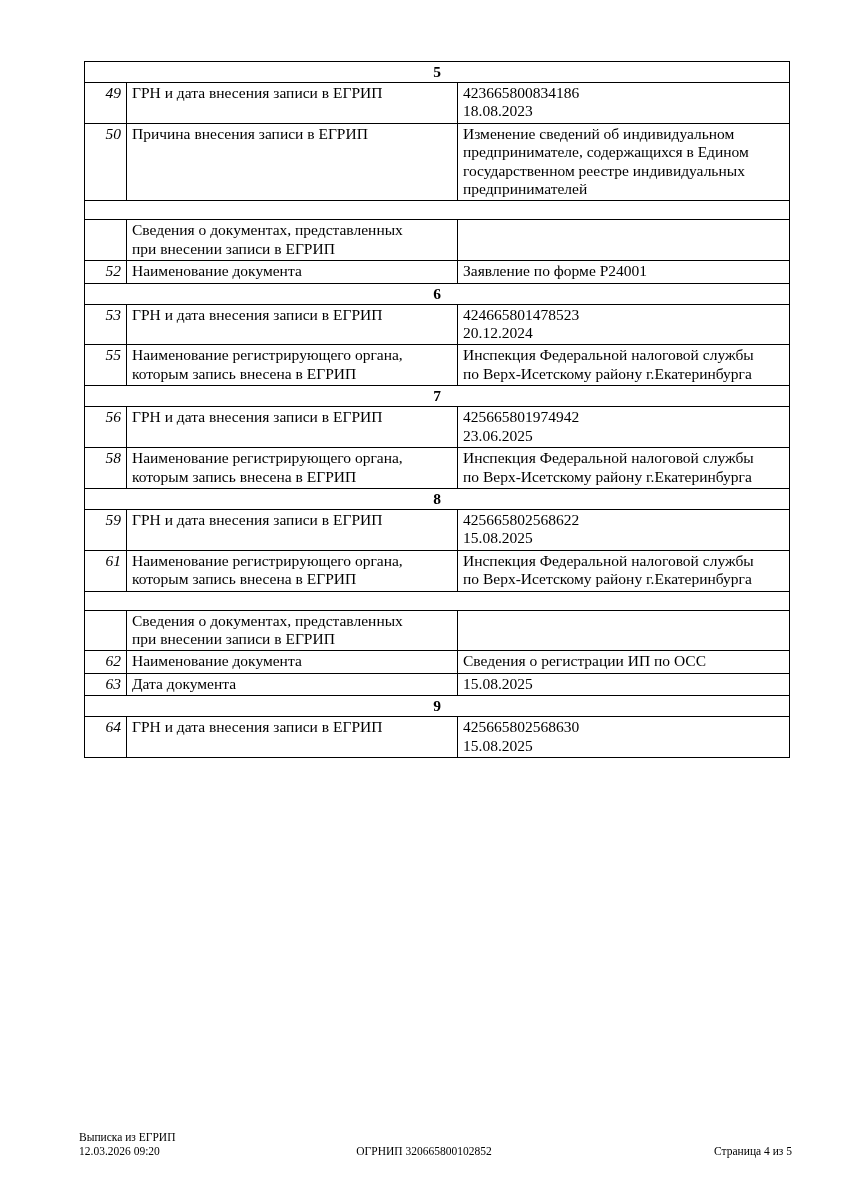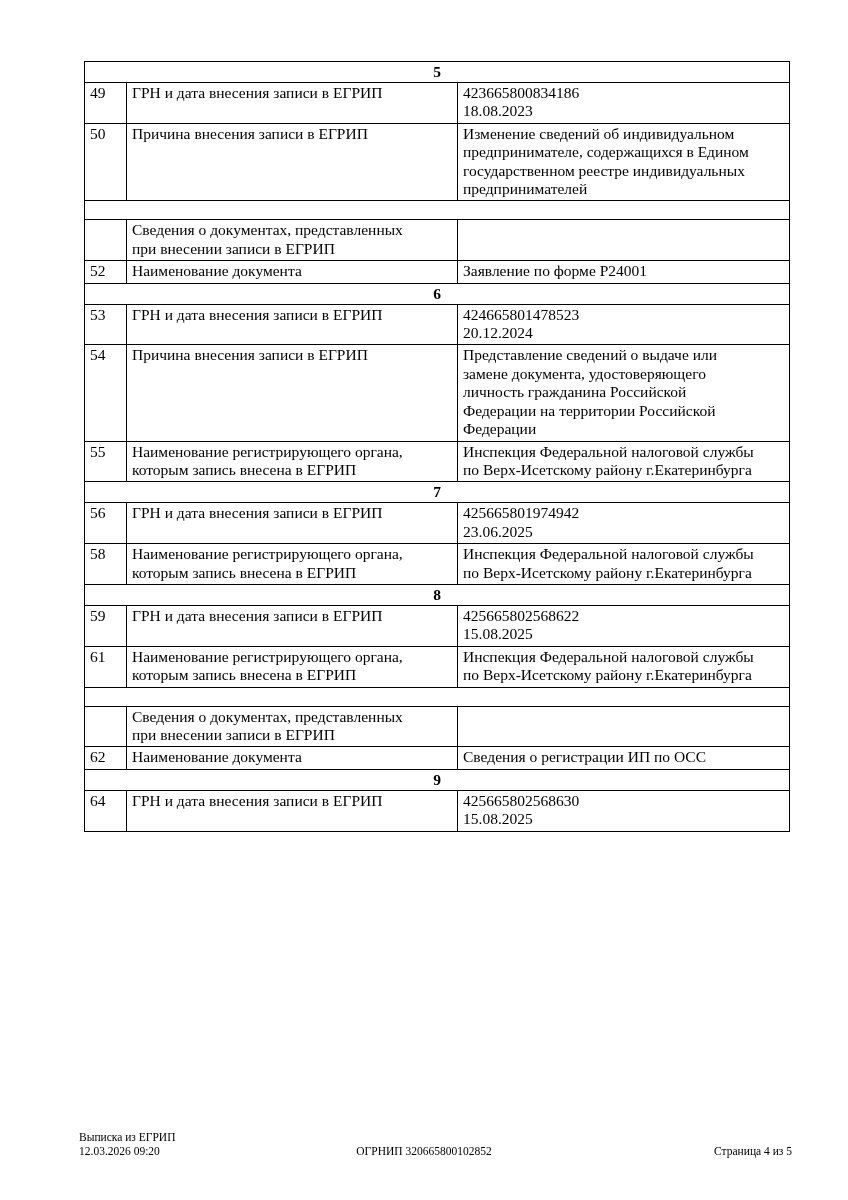--- a/index.html
+++ b/index.html
@@ -36,23 +36,24 @@
     border: 1px solid #000000;
     vertical-align: top;
     padding: 1px 5px 2px 5px;
     font-size: 15.5px;
     line-height: 18.4px;
     white-space: pre-line;
     overflow: hidden;
     word-wrap: break-word;
   }
   td.cell-num {
-    text-align: left;
+    text-align: right;
     padding-left: 1px;
     padding-right: 1px;
+    font-style: italic;
   }
   tr.row-section td {
     text-align: center;
     font-weight: bold;
     white-space: normal;
     padding-top: 0px;
     padding-bottom: 1px;
     line-height: 19px;
   }
   tr.row-spacer td {
@@ -135,29 +136,20 @@
         <tr class="row-section">
           <td colspan="3">6</td>
         </tr>
         <tr class="row-data">
           <td class="cell-num">53</td>
           <td class="cell-label">ГРН и дата внесения записи в ЕГРИП</td>
           <td class="cell-value">424665801478523
 20.12.2024</td>
         </tr>
         <tr class="row-data">
-          <td class="cell-num">54</td>
-          <td class="cell-label">Причина внесения записи в ЕГРИП</td>
-          <td class="cell-value">Представление сведений о выдаче или
-замене документа, удостоверяющего
-личность гражданина Российской
-Федерации на территории Российской
-Федерации</td>
-        </tr>
-        <tr class="row-data">
           <td class="cell-num">55</td>
           <td class="cell-label">Наименование регистрирующего органа,
 которым запись внесена в ЕГРИП</td>
           <td class="cell-value">Инспекция Федеральной налоговой службы
 по Верх-Исетскому району г.Екатеринбурга</td>
         </tr>
         <tr class="row-section">
           <td colspan="3">7</td>
         </tr>
         <tr class="row-data">
@@ -195,20 +187,25 @@
         <tr class="row-subheader">
           <td class="cell-num"></td>
           <td class="cell-label">Сведения о документах, представленных
 при внесении записи в ЕГРИП</td>
           <td class="cell-value"></td>
         </tr>
         <tr class="row-data">
           <td class="cell-num">62</td>
           <td class="cell-label">Наименование документа</td>
           <td class="cell-value">Сведения о регистрации ИП по ОСС</td>
+        </tr>
+        <tr class="row-data">
+          <td class="cell-num">63</td>
+          <td class="cell-label">Дата документа</td>
+          <td class="cell-value">15.08.2025</td>
         </tr>
         <tr class="row-section">
           <td colspan="3">9</td>
         </tr>
         <tr class="row-data">
           <td class="cell-num">64</td>
           <td class="cell-label">ГРН и дата внесения записи в ЕГРИП</td>
           <td class="cell-value">425665802568630
 15.08.2025</td>
         </tr>

